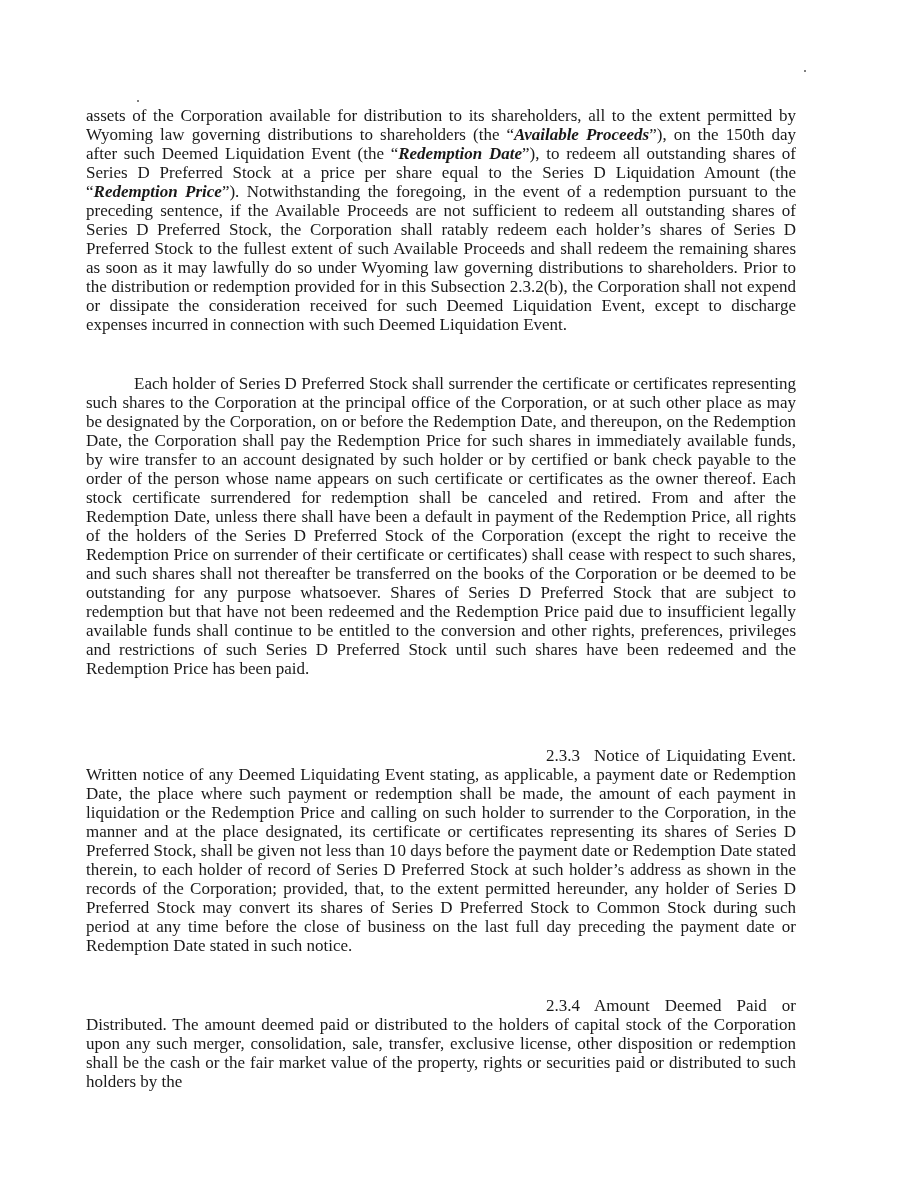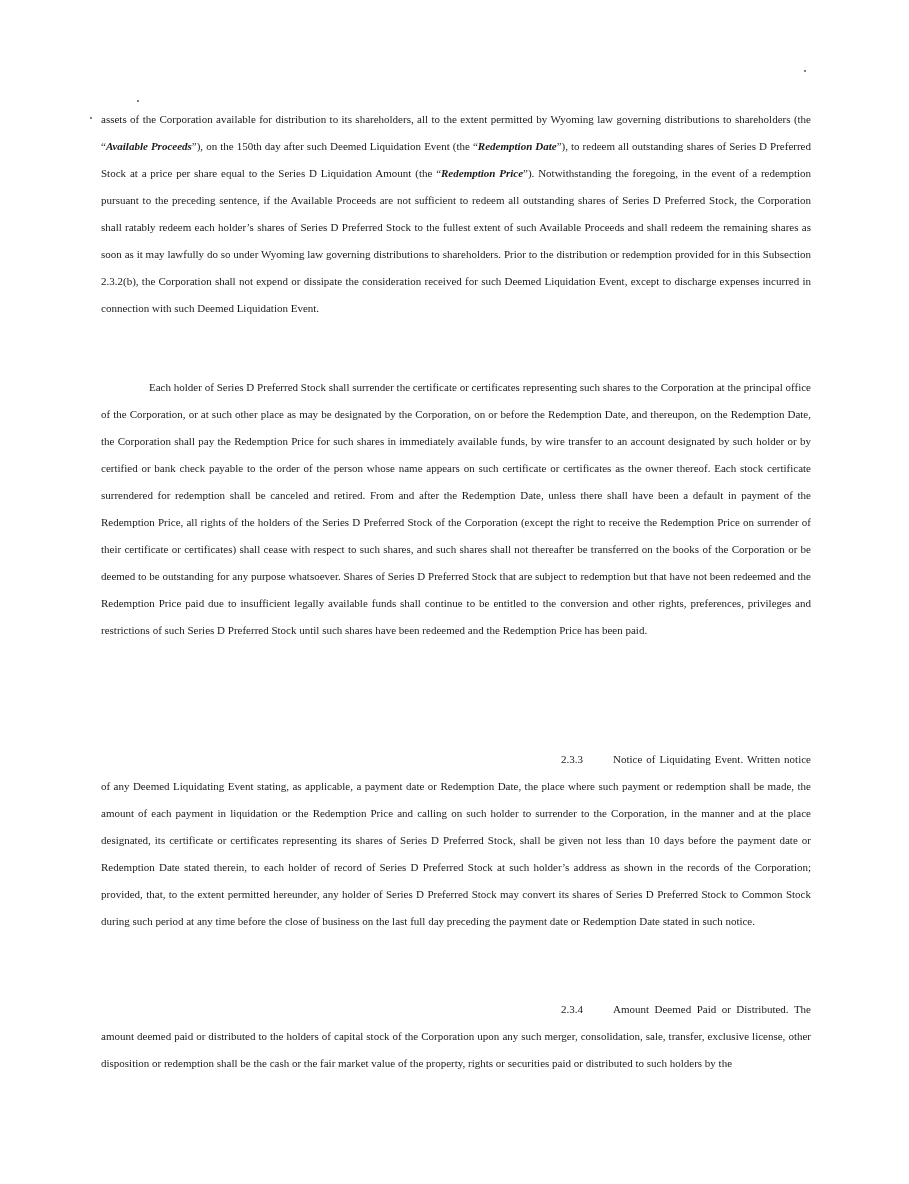--- a/index.html
+++ b/index.html
@@ -22,34 +22,34 @@
       background: #ffffff;
     }
     .speck {
       position: absolute;
       width: 2px; height: 2px;
       background: #555;
       border-radius: 1px;
     }
     .text-block {
       position: absolute;
-      left: 101px;
+      left: 86px;
       width: 710px;
-      font-size: 11px;
-      line-height: 27px;
+      font-size: 17px;
+      line-height: 19px;
       text-align: justify;
       text-align-last: auto;
     }
     .p1 { top: 106px; }
     .p2 { top: 374px; }
     .p3 { top: 746px; }
     .p4 { top: 996px; }
     .indent-first { text-indent: 48px; }
     .indent-heading { text-indent: 230px; }
-    .num { display: inline-block; margin-right: 30px; }
+    .num { display: inline-block; margin-right: 14px; }
     .u { }
     .bi { font-weight: bold; font-style: italic; }
   </style>
 </head>
 <body>
 
 <div class="page">
 
   <span class="speck" style="left:137px; top:100px;"></span>
   <span class="speck" style="left:90px; top:117px;"></span>

